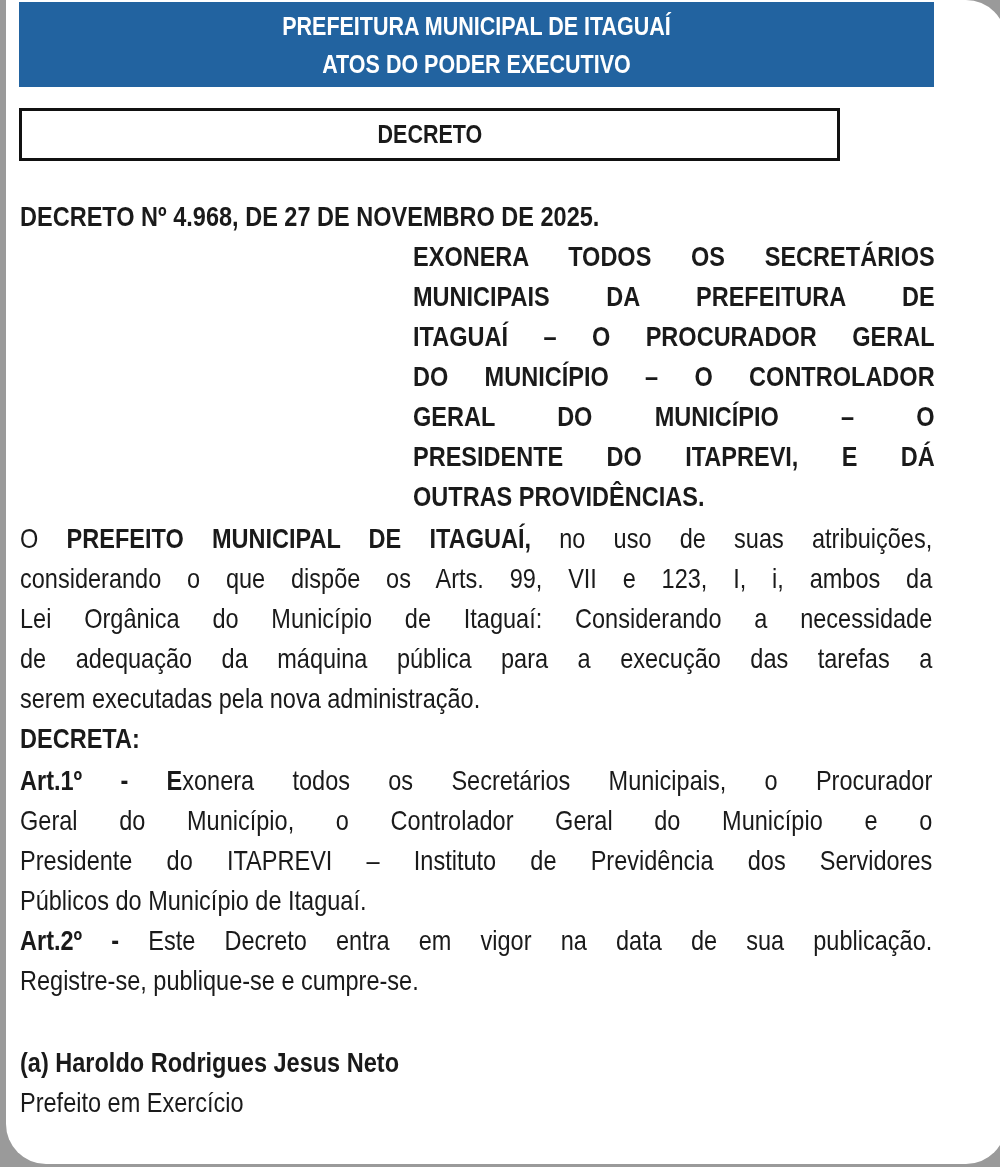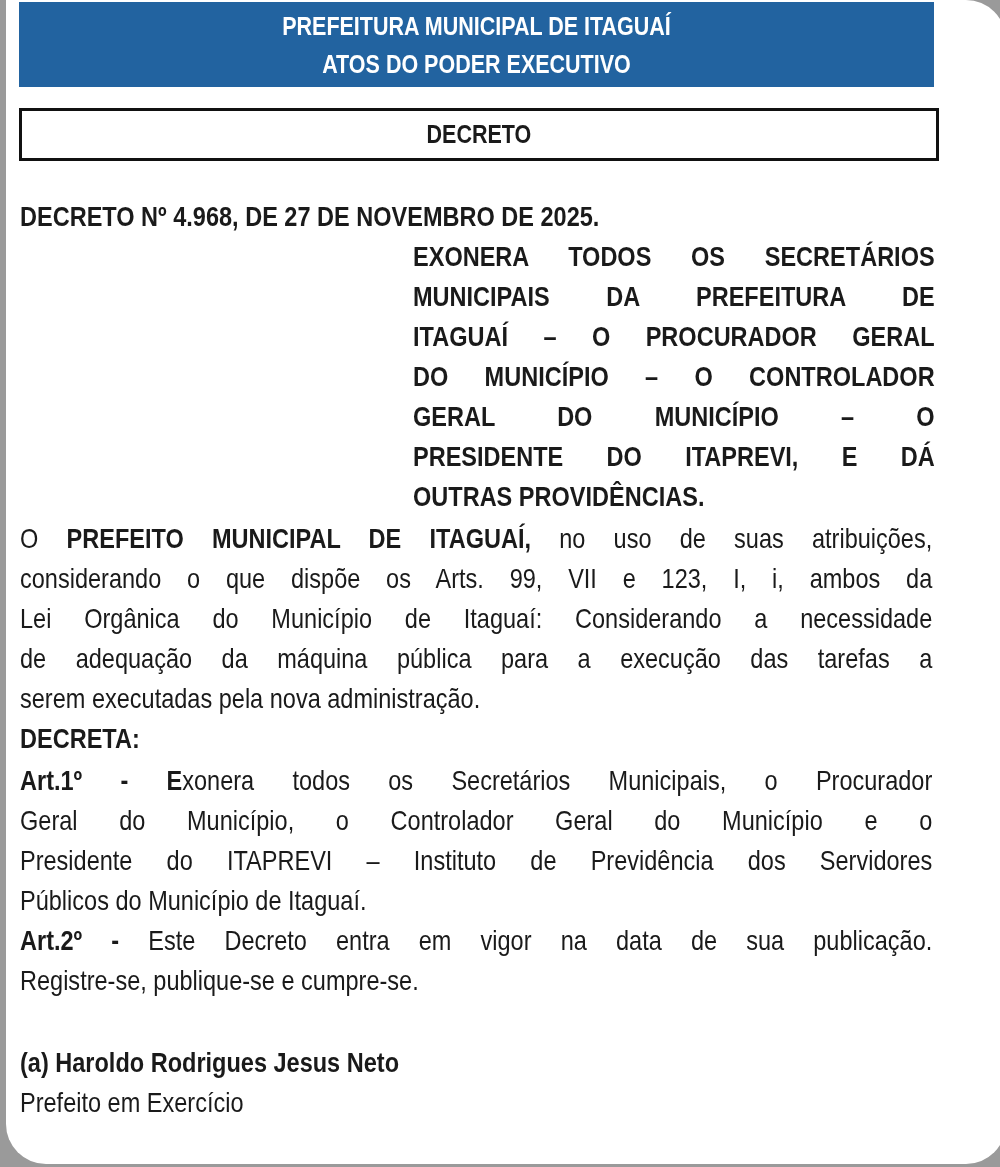--- a/index.html
+++ b/index.html
@@ -26,21 +26,21 @@
       color: #ffffff;
       text-align: center;
       font-weight: bold;
       font-size: 25px;
       line-height: 38px;
       padding-top: 5px;
       box-sizing: border-box;
     }
     .banner span { display: block; transform: scaleX(0.86); transform-origin: center; }
     .kind-box {
-      position: absolute; left: 13px; top: 108px; width: 920px; height: 53px;
+      position: absolute; left: 13px; top: 108px; width: 821px; height: 53px;
       border: 3px solid #111;
       box-sizing: border-box;
       text-align: center;
       font-weight: bold; font-size: 25px; line-height: 47px;
     }
     .kind-box span { display: inline-block; transform: scaleX(0.86); }
     .line {
       position: absolute; left: 14px;
       font-size: 28px; line-height: 40px;
       white-space: nowrap;

